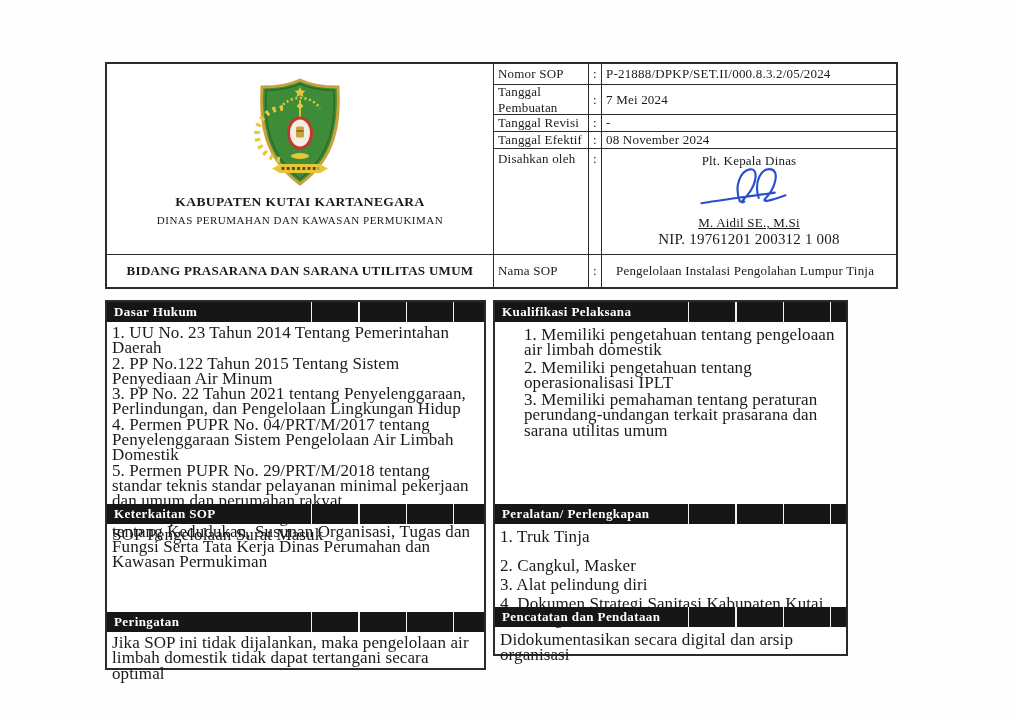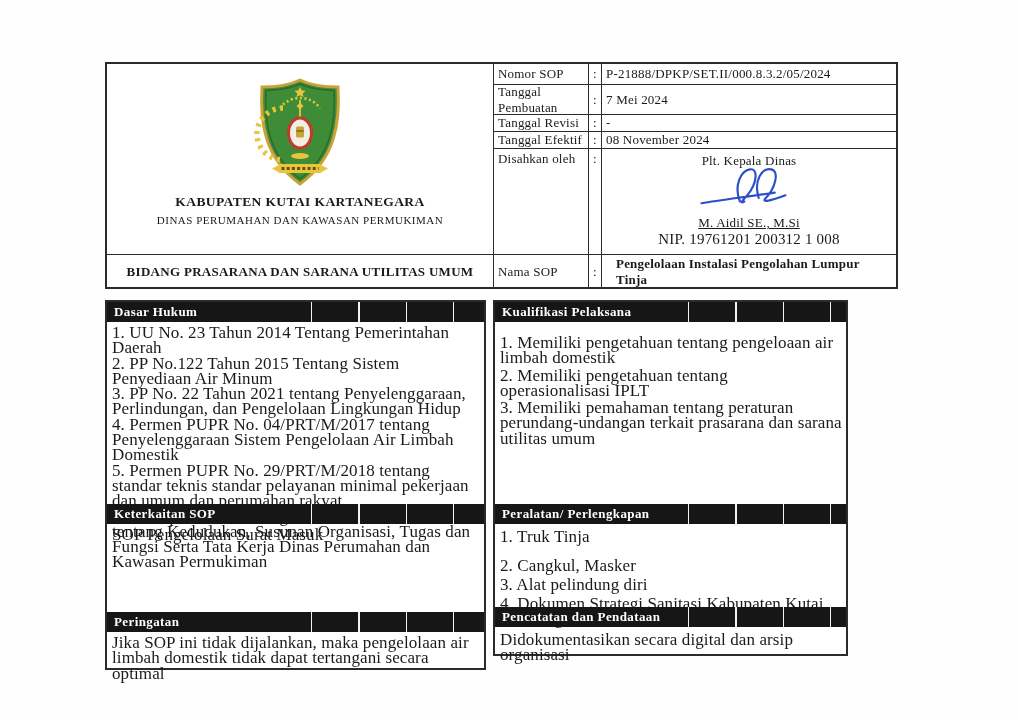--- a/index.html
+++ b/index.html
@@ -26,38 +26,38 @@
   }
   .org-parent { margin-top:6px; font-weight:bold; font-size:13.5px; letter-spacing:.4px; text-align:left; }
   .org-name { margin-top:4px; font-size:11px; letter-spacing:.5px; text-align:left; }
   .sign-cell { position:relative; display:block; padding:0; }
   .sign-title { position:absolute; top:4px; left:0; right:0; text-align:center; font-size:13px; }
   .sig-svg { position:absolute; top:15px; left:50%; transform:translateX(-46%); }
   .sign-name { position:absolute; top:66px; left:0; right:0; text-align:center; font-size:13px;
                text-decoration:underline; }
   .sign-nip { position:absolute; top:82px; left:0; right:0; text-align:center; font-size:15px; }
   .bidang-cell { justify-content:center; font-weight:bold; font-size:13px; letter-spacing:.3px; text-align:center; }
-  .sop-name { font-weight:bold;padding-left:14px; }
+  .sop-name { font-weight:normal;padding-left:14px; }
 
   
   .col { position:absolute; background:#fff; border:2px solid #2b2b2b; display:flex; flex-direction:column; }
   .col-l { left:105px; top:300px; width:381px; height:370px; }
   .col-r { left:493px; top:300px; width:355px; height:356px; }
   .bar { position:relative; flex:none; height:20px; background:#161616; color:#fff;
          font-weight:bold; font-size:13px; line-height:20px; padding-left:7px;
          letter-spacing:.4px; overflow:hidden; }
   .bar .ticks { position:absolute; top:0; bottom:0; left:42%; right:0;
          background:repeating-linear-gradient(90deg, transparent 0 46px, rgba(255,255,255,.95) 46px 47.3px); }
   .bar .lbl { position:relative; z-index:1; }
   .sec { flex:none; padding:3px 4px 2px 5px; font-size:17px; line-height:15.3px; letter-spacing:.1px; }
   .sec > div { margin:0; }
   .h-dh { height:182px; }
   .h-kt { height:88px;font-family:Liberation Serif, serif; }
   .h-pr { flex:1; }
-  .h-kp { height:182px; padding-top:13px; }
+  .h-kp { height:182px; padding-top:5px;margin-left:24px; }
   .h-kp > div { margin-bottom:2px; }
   .h-pp { height:83px; padding-top:5px; }
   .h-pp > div { margin-bottom:3.5px; }
   .h-pp > div:first-child { margin-bottom:14px; }
   .h-pc { flex:1; padding-top:5px; }
 </style>
 </head>
 <body>
 
 <div class="page">

